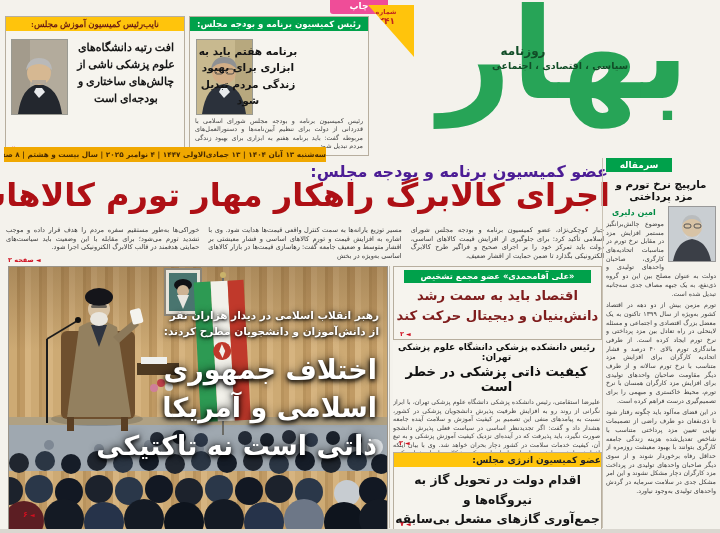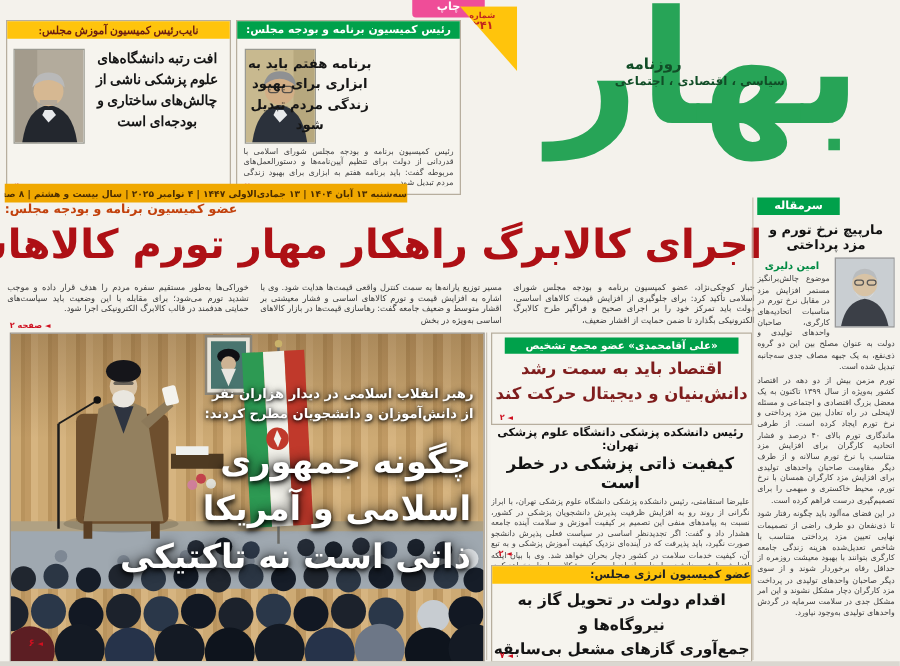--- a/index.html
+++ b/index.html
@@ -30,21 +30,21 @@
   .pB{left:6px;top:22px;}
   .box-hl{position:absolute;font-weight:bold;color:#161616;text-align:center;line-height:1.55;}
   .hlA{right:4px;left:66px;top:22px;font-size:11px;}
   .hlB{right:66px;left:4px;top:26px;font-size:10.6px;}
   .box-body{position:absolute;right:5px;left:5px;top:100px;height:32px;font-size:6.4px;
     color:#444;text-align:justify;line-height:1.3;overflow:hidden;}
   .mk{color:#cf1020;font-weight:bold;font-size:6.5px;}
   .mk::before{content:"◄ ";font-size:6px;}
   .mk-box{position:absolute;left:6px;bottom:2px;}
   
-  .kicker{left:4px;top:162px;width:604px;text-align:left;font-size:10px;font-weight:bold;color:#c2410c;}
+  .kicker{left:4px;top:162px;width:604px;text-align:right;font-size:16px;font-weight:bold;color:#4c1d95;}
   .main-headline{left:2px;top:173px;width:608px;text-align:center;font-size:32px;font-weight:bold;
     color:#ae1015;line-height:1.4;white-space:nowrap;}
   .lead-cols{left:6px;top:226px;width:598px;height:36px;display:flex;gap:9px;direction:rtl;}
   .lead-col{flex:1;font-size:6.6px;line-height:1.32;color:#3a3a3a;text-align:justify;overflow:hidden;}
   .mk-lead{position:absolute;left:8px;top:256px;}
   
   .photo{left:8px;top:266px;width:378px;height:262px;overflow:hidden;border:1px solid #9a948a;
     background:
       linear-gradient(180deg,rgba(80,52,25,.28),rgba(0,0,0,0) 32%),
       repeating-linear-gradient(90deg,#cdaa74 0 8px,#b8935d 8px 11px,#c09a64 11px 16px,#d6b480 16px 22px);}
@@ -258,21 +258,21 @@
           <circle cx="335" cy="255" r="20" fill="#0e141d"></circle>
             <circle cx="370" cy="252" r="20"></circle>
         </g>
       </g>
     </svg>
     <div class="ph-kicker">
       <div>رهبر انقلاب اسلامی در دیدار هزاران نفر</div>
       <div>از دانش‌آموزان و دانشجویان مطرح کردند:</div>
     </div>
     <div class="ph-headline">
-      <div>چگونه جمهوری</div>
+      <div>اختلاف جمهوری</div>
       <div>اسلامی و آمریکا</div>
       <div>ذاتی است نه تاکتیکی</div>
     </div>
     <div class="mk ph-mk">۶</div>
   </div>
 
   <div class="abs vr vr1"></div>
   <div class="abs vr vr2"></div>
 
   <div class="abs story s1">

